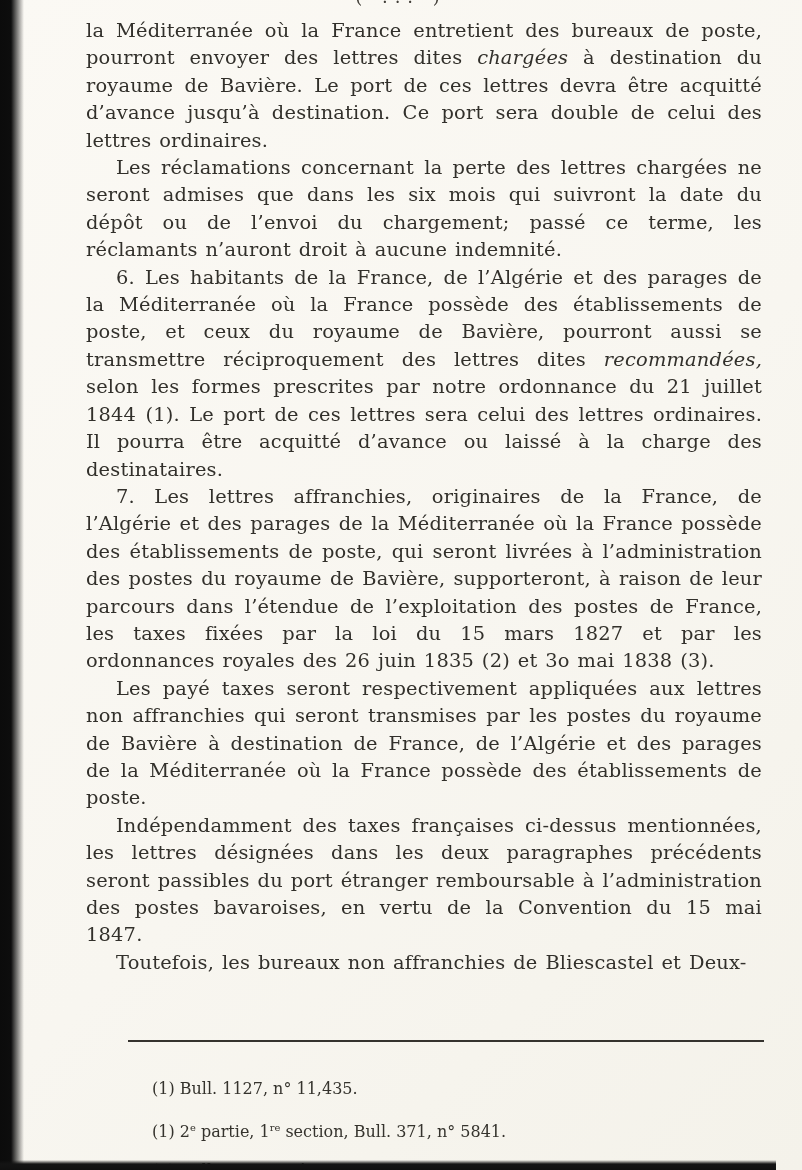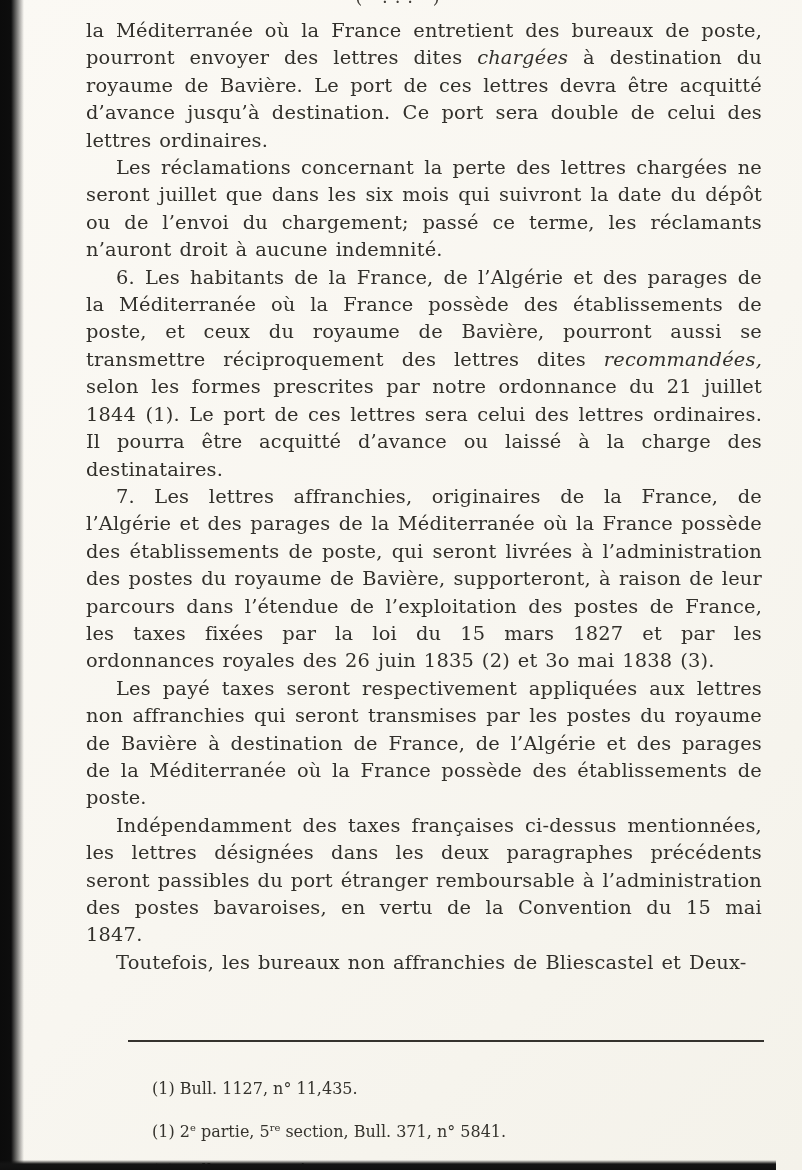--- a/index.html
+++ b/index.html
@@ -59,31 +59,31 @@
 <div class="page">
 
   <div class="scan-edge-left"></div>
 
   <div class="page-number-fragment">
     <span>( ... )</span>
   </div>
 
   <div class="text-block">
       <p class="para"><span>la Méditerranée où la France entretient des bureaux de poste, pourront envoyer des lettres dites </span><span class="it">chargées</span><span> à destination du royaume de Bavière. Le port de ces lettres devra être acquitté d’avance jusqu’à destination. Ce port sera double de celui des lettres ordinaires.</span></p>
-      <p class="para indent"><span>Les réclamations concernant la perte des lettres chargées ne seront juillet que dans les six mois qui suivront la date du dépôt ou de l’envoi du chargement; passé ce terme, les réclamants n’auront droit à aucune indemnité.</span></p>
+      <p class="para indent"><span>Les réclamations concernant la perte des lettres chargées ne seront admises que dans les six mois qui suivront la date du dépôt ou de l’envoi du chargement; passé ce terme, les réclamants n’auront droit à aucune indemnité.</span></p>
       <p class="para indent"><span>6. Les habitants de la France, de l’Algérie et des parages de la Méditerranée où la France possède des établissements de poste, et ceux du royaume de Bavière, pourront aussi se transmettre réciproquement des lettres dites </span><span class="it">recommandées,</span><span> selon les formes prescrites par notre ordonnance du 21 juillet 1844 (1). Le port de ces lettres sera celui des lettres ordinaires. Il pourra être acquitté d’avance ou laissé à la charge des destinataires.</span></p>
       <p class="para indent"><span>7. Les lettres affranchies, originaires de la France, de l’Algérie et des parages de la Méditerranée où la France possède des établissements de poste, qui seront livrées à l’administration des postes du royaume de Bavière, supporteront, à raison de leur parcours dans l’étendue de l’exploitation des postes de France, les taxes fixées par la loi du 15 mars 1827 et par les ordonnances royales des 26 juin 1835 (2) et 3o mai 1838 (3).</span></p>
       <p class="para indent"><span>Les payé taxes seront respectivement appliquées aux lettres non affranchies qui seront transmises par les postes du royaume de Bavière à destination de France, de l’Algérie et des parages de la Méditerranée où la France possède des établissements de poste.</span></p>
       <p class="para indent"><span>Indépendamment des taxes françaises ci-dessus mentionnées, les lettres désignées dans les deux paragraphes précédents seront passibles du port étranger remboursable à l’administration des postes bavaroises, en vertu de la Convention du 15 mai 1847.</span></p>
       <p class="para indent"><span>Toutefois, les bureaux non affranchies de Bliescastel et Deux-</span></p>
     </div>
 
   <div class="footnote-rule"></div>
 
   <div class="footnotes">
       <p class="footnote"><span>(1) Bull. 1127, n° 11,435.</span></p>
-      <p class="footnote"><span>(1) 2</span><span class="sup">e</span><span> partie, 5</span><span class="sup">re</span><span> section, Bull. 371, n° 5841.</span></p>
+      <p class="footnote"><span>(1) 2</span><span class="sup">e</span><span> partie, 1</span><span class="sup">re</span><span> section, Bull. 371, n° 5841.</span></p>
       <p class="footnote"><span>(2) Bull. 573, n° 7407.</span></p>
     </div>
 
   <div class="scan-edge-bottom"></div>
 
 </div>
 
 </body></html>

